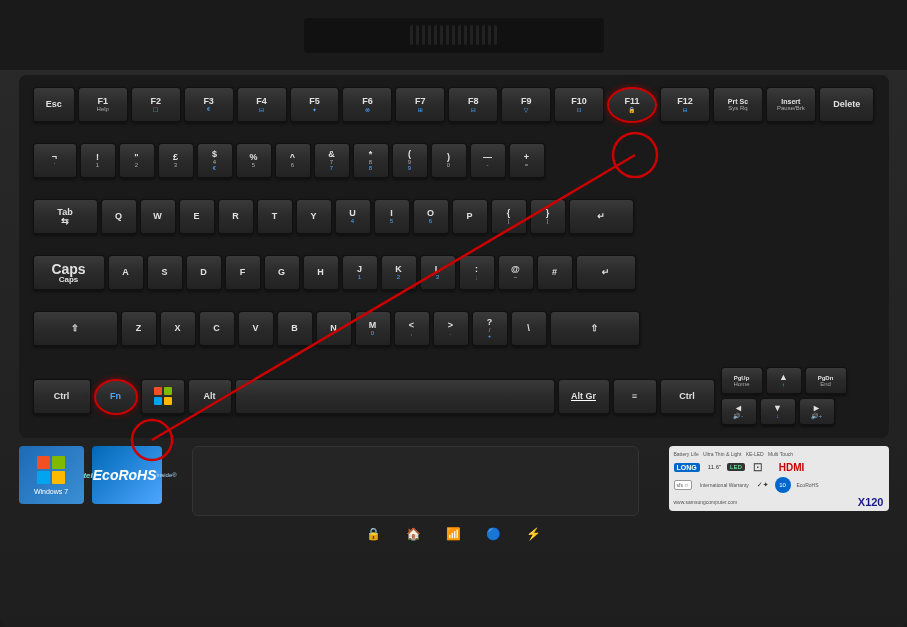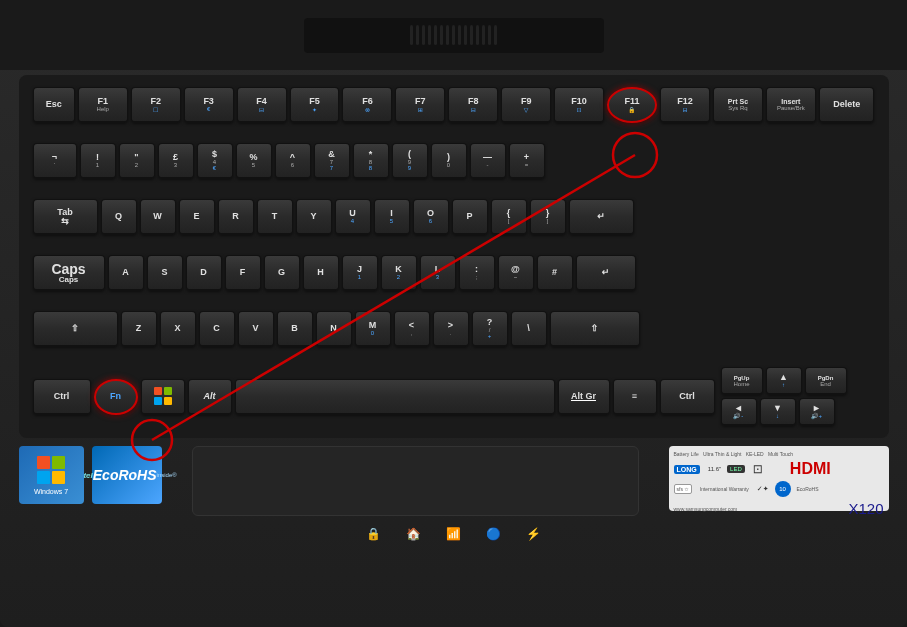--- a/index.html
+++ b/index.html
@@ -119,21 +119,21 @@
     .key-del { width: 58px; }
     .key-backspace { width: 80px; }
     .key-tab { width: 65px; align-items: center; }
     .key-enter { width: 62px; height: 36px; }
     .key-caps { width: 72px; }
     .key-shift-l { width: 85px; }
     .key-shift-r { width: 90px; }
     .key-ctrl { width: 58px; }
     .key-fn { width: 44px; }
     .key-win { width: 44px; }
-    .key-alt { width: 44px; font-style: italic; }
+    .key-alt { width: 44px; }
     .key-space { width: 320px; }
     .key-altgr { width: 52px; text-decoration: underline; }
     .key-menu { width: 44px; }
     .key-ctrl-r { width: 55px; }
 
     
     .key-circled {
       border: 2px solid #cc0000 !important;
       border-radius: 50% !important;
       box-shadow: 0 0 6px rgba(204,0,0,0.6), 0 1px 3px rgba(0,0,0,0.5) !important;
@@ -226,22 +226,22 @@
     }
 
     .sticker-row {
       display: flex;
       gap: 4px;
       align-items: center;
     }
 
     .model-text {
       color: #1a1a8c;
-      font-size: 15px;
-      font-weight: normal;
+      font-size: 11px;
+      font-weight: bold;
       text-align: left;
     }
 
     
     .bottom-icons {
       width: 870px;
       display: flex;
       justify-content: center;
       gap: 20px;
       margin-top: 8px;
@@ -654,21 +654,21 @@
 
     <div class="sticker-area">
       <div class="sticker-row">
         <div style="font-size:5px;color:#555">Battery Life &nbsp; Ultra Thin &amp; Light &nbsp; KE-LED &nbsp; Multi Touch</div>
       </div>
       <div class="sticker-row">
         <div style="background:#0066cc;color:white;font-size:7px;padding:1px 3px;border-radius:2px;font-weight:bold">LONG</div>
         <div style="font-size:6px;color:#333;margin-left:4px">11.6"</div>
         <div style="background:#333;color:#7fa;font-size:6px;padding:1px 3px;border-radius:2px;margin-left:2px">LED</div>
         <div style="font-size:12px;margin-left:4px">⊡</div>
-        <div style="font-size:16px;color:#cc0000;font-weight:bold;margin-left:23px">HDMI</div>
+        <div style="font-size:10px;color:#cc0000;font-weight:bold;margin-left:12px">HDMI</div>
       </div>
       <div class="sticker-row">
         <div style="background:#fff;border:1px solid #999;font-size:5px;padding:1px 2px;border-radius:2px;color:#555">sfs ☆</div>
         <div style="font-size:5px;color:#555;margin-left:4px">International Warranty</div>
         <div style="font-size:7px;margin-left:4px">✓✦</div>
         <div style="background:#0066cc;color:white;font-size:6px;padding:1px 3px;border-radius:50%;margin-left:2px;width:16px;height:16px;display:flex;align-items:center;justify-content:center">10</div>
         <div style="font-size:5px;color:#555;margin-left:2px">EcoRoHS</div>
       </div>
       <div class="sticker-row">
         <div style="font-size:5px;color:#555;flex:1">www.samsungcomputer.com</div>

